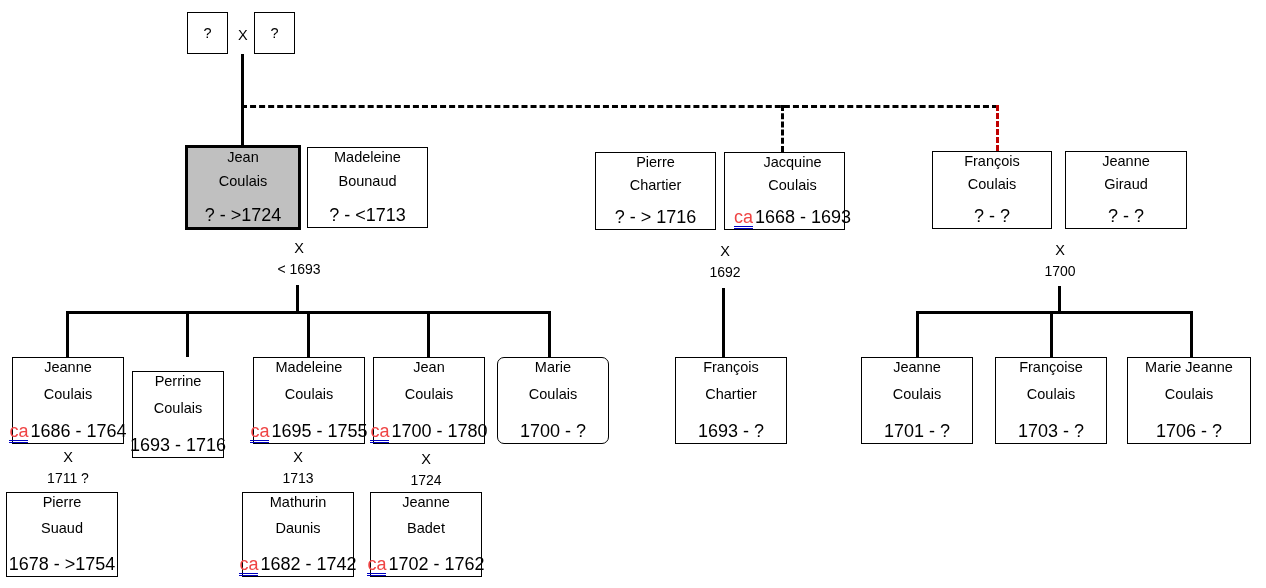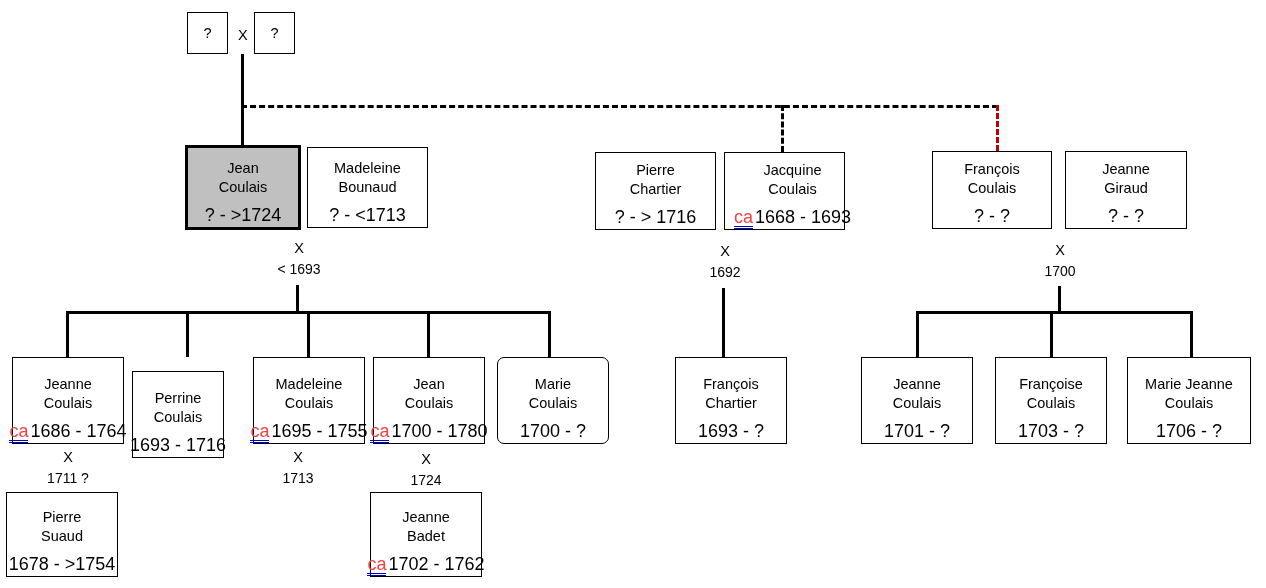--- a/index.html
+++ b/index.html
@@ -14,21 +14,21 @@
 
   
   .box{
     position:absolute;
     box-sizing:border-box;
     border:1px solid #000000;
     background:#ffffff;
     display:flex;
     flex-direction:column;
     align-items:center;
-    justify-content:flex-end;
+    justify-content:space-between;
     text-align:center;
     line-height:1.30;
   }
   .box .nm{font-size:14.5px;white-space:nowrap;}
   .box .dt{font-size:18px;white-space:nowrap;margin-top:7px;}
   .box.highlight{
     background:#c0c0c0;
     border:3px solid #000000;
   }
   .box.qmark{
@@ -243,20 +243,27 @@
     <span class="x">X</span>
     <span class="yr">1724</span>
   </div>
 
   <div class="box" style="left:6px;top:492px;width:112px;height:85px;">
     <span class="nm">Pierre</span>
     <span class="nm">Suaud</span>
     <span class="dt">1678 - &gt;1754</span>
   </div>
 
+  <div class="box" style="left:242px;top:492px;width:112px;height:85px;">
+    <span class="nm">Mathurin</span>
+    <span class="nm">Daunis</span>
+    <span class="dt">
+      <span class="ca">ca</span><span>1682 - 1742</span>
+    </span>
+  </div>
 
   <div class="box" style="left:370px;top:492px;width:112px;height:85px;">
     <span class="nm">Jeanne</span>
     <span class="nm">Badet</span>
     <span class="dt">
       <span class="ca">ca</span><span>1702 - 1762</span>
     </span>
   </div>
 
 </div>

